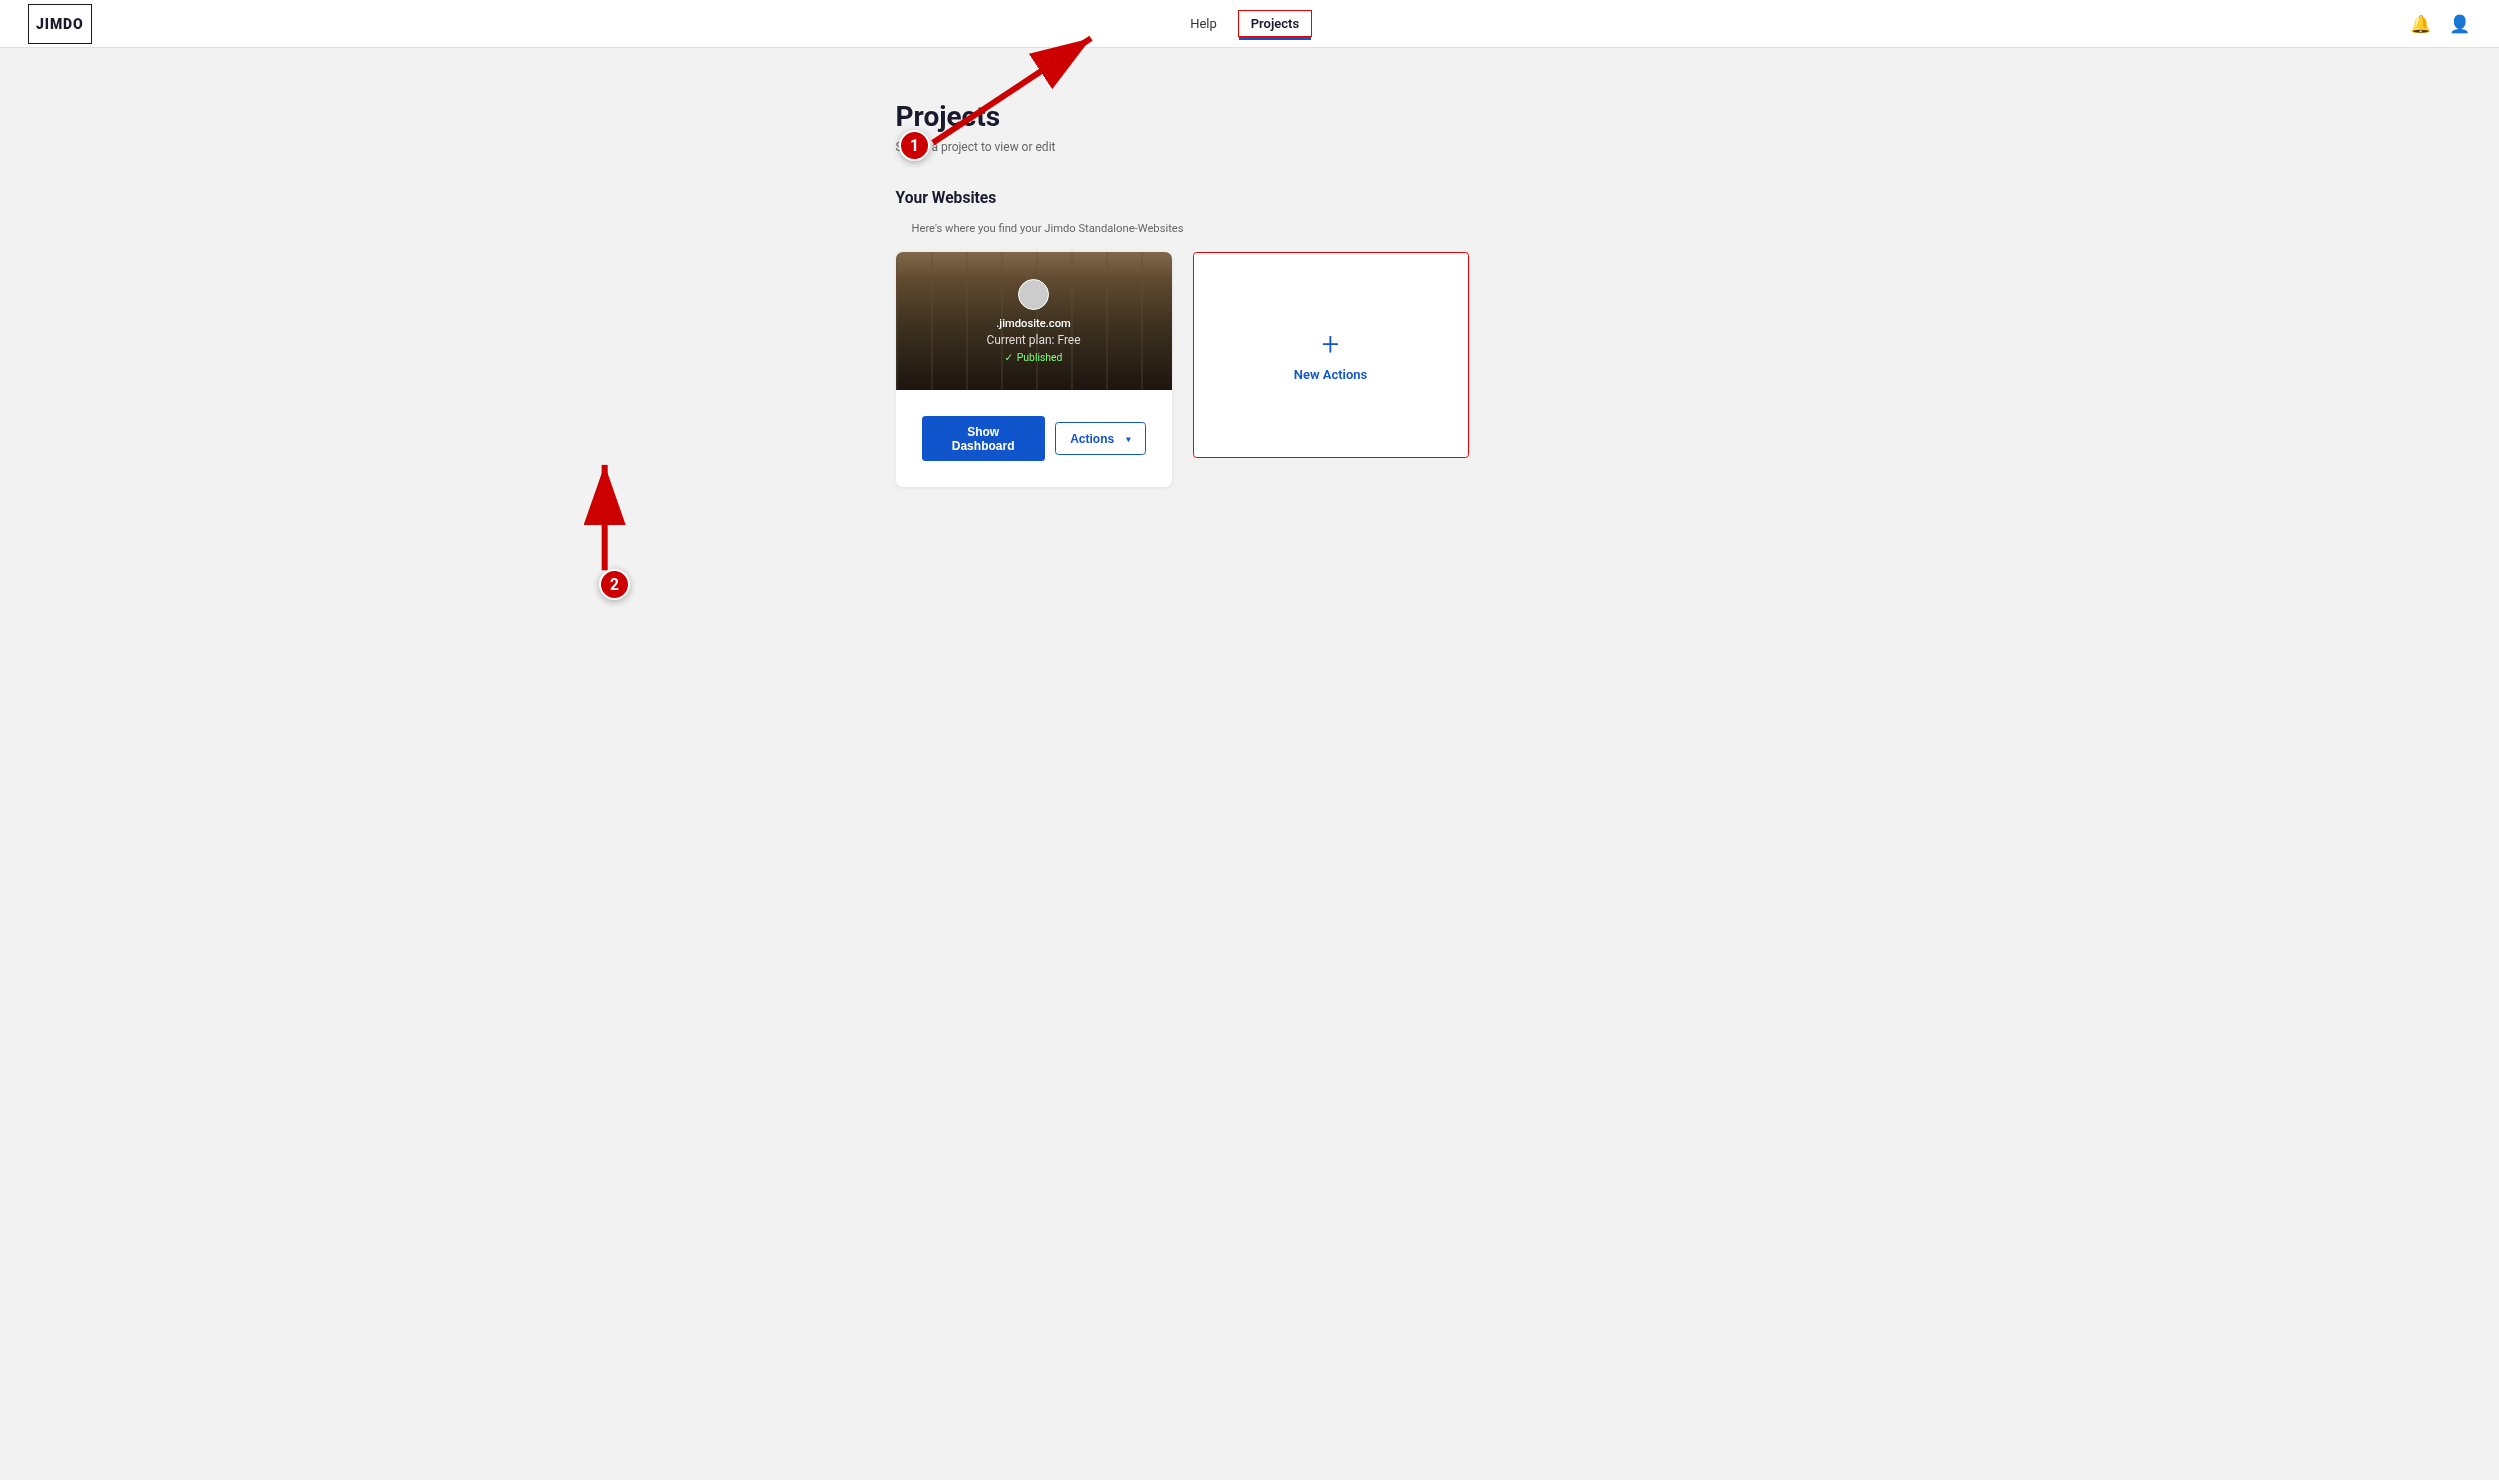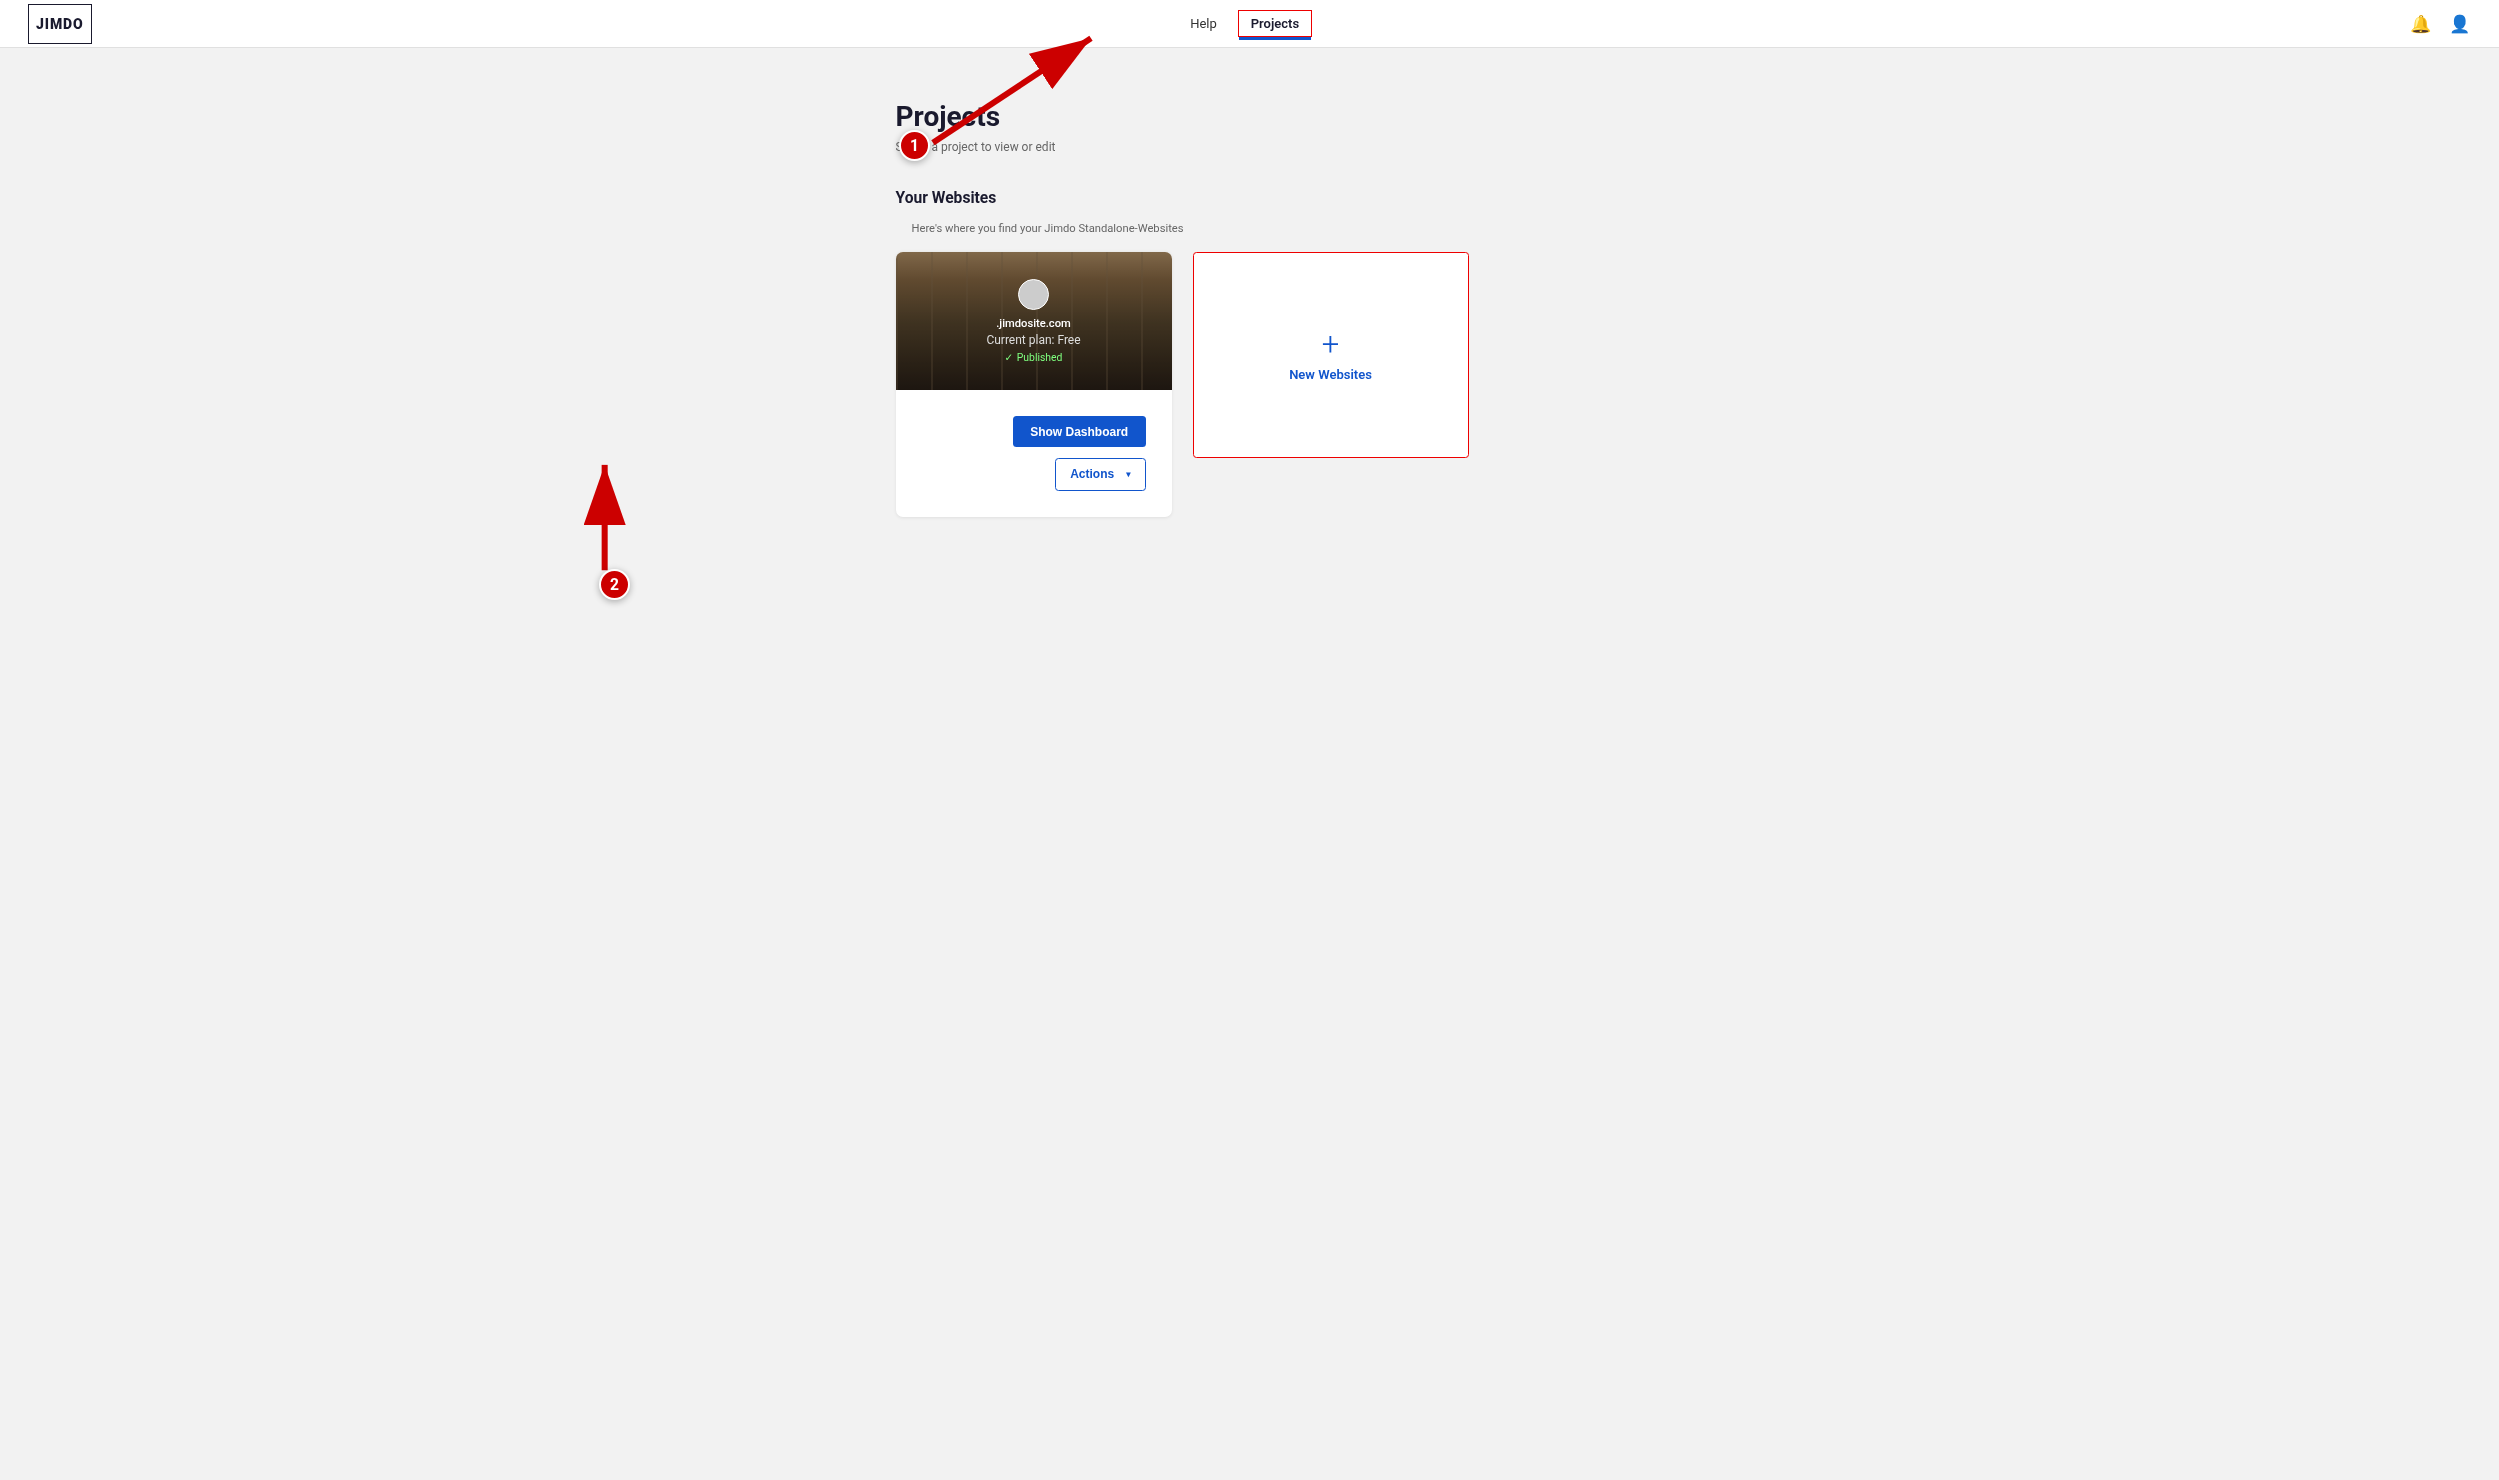--- a/index.html
+++ b/index.html
@@ -171,22 +171,21 @@
       font-size: 10.4px;
       color: #7fff7f;
       display: flex;
       align-items: center;
       gap: 3.5px;
     }
     .card-actions {
       padding: 26px;
       display: flex;
       gap: 10.4px;
-      align-items: flex-end;
-      flex-direction: column;
+      align-items: center;
     }
     .btn-dashboard {
       background: #1155cc;
       color: #fff;
       border: none;
       padding: 8.6px 17.3px;
       font-size: 12px;
       font-weight: 600;
       border-radius: 3.5px;
       cursor: pointer;
@@ -305,21 +304,21 @@
         <button class="btn-dashboard">Show Dashboard</button>
         <button class="btn-actions">
           <span>Actions</span>
           <span class="chevron">▾</span>
         </button>
       </div>
     </div>
 
     <div class="new-website-card">
       <div class="new-website-plus">+</div>
-      <div class="new-website-label">New Websites</div>
+      <div class="new-website-label">New Actions</div>
     </div>
 
   </div>
 </main>
 
 <div class="annotations">
 
   <svg class="arrow" style="top:0;left:0;width:100%;height:100%;" viewBox="0 0 2893 1713" width="2500" height="1480">
 
     <defs>

